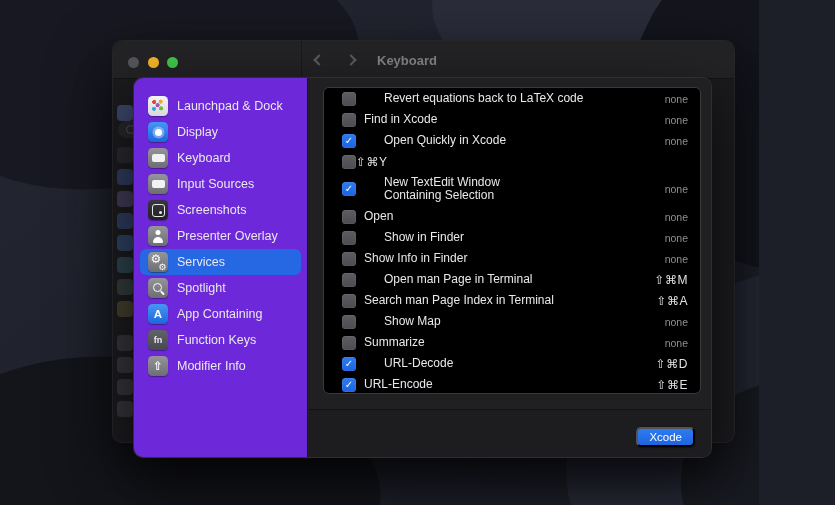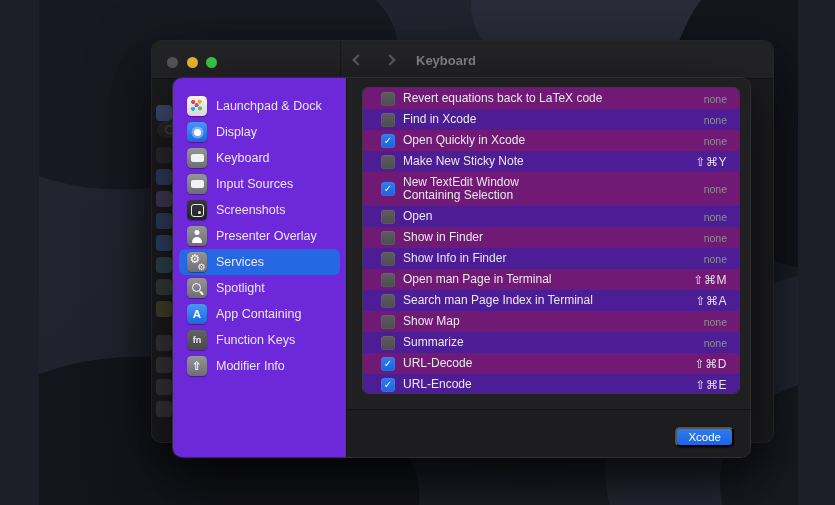--- a/index.html
+++ b/index.html
@@ -1,21 +1,21 @@
 <!DOCTYPE html>
 <html><head>
 <meta charset="utf-8">
 <style>
   * { margin:0; padding:0; box-sizing:border-box; }
   html,body { width:835px; height:505px; overflow:hidden; background:#1d1f28;
     font-family:"Liberation Sans","DejaVu Sans",sans-serif; }
 
   
   #desktop { position:relative; width:759px; height:505px; overflow:hidden;
-    background:linear-gradient(145deg,#242633 0%,#20222d 40%,#1b1d26 100%);margin-left:39px; }
+    background:linear-gradient(145deg,#242633 0%,#20222d 40%,#1b1d26 100%); }
   .wp { position:absolute; }
   .wp1 { left:-60px; top:-40px; width:420px; height:220px; background:#171821;
     transform:rotate(-12deg); border-radius:40% 60% 50% 50%; }
   .wp2 { left:430px; top:-80px; width:520px; height:230px; background:#2a2c3a;
     transform:rotate(8deg); border-radius:50%; }
   .wp3 { left:620px; top:-30px; width:330px; height:300px; background:#14151d;
     transform:rotate(25deg); border-radius:45% 55% 60% 40%; }
   .wp4 { left:-80px; top:360px; width:460px; height:260px; background:#14151b;
     transform:rotate(6deg); border-radius:50% 50% 40% 60%; }
   .wp5 { left:560px; top:280px; width:420px; height:320px; background:#262936;
@@ -113,22 +113,22 @@
   .icon-modifier-keys { background:linear-gradient(#94949a,#6d6d74); }
   .icon-modifier-keys::before { content:"⇧"; position:absolute; inset:0; display:flex; align-items:center;
     justify-content:center; color:#fff; font-size:12px; font-weight:700; }
 
   
   #sheet-content { position:absolute; left:175px; top:0; right:0; bottom:0; background:#202023;
     border-radius:0 9px 9px 0; }
   #services-panel { position:absolute; left:14px; top:9px; width:378px; height:307px;
     border:1px solid #3a3a3e; border-radius:6px; overflow:hidden; background:#232327; }
   .service-row { display:flex; align-items:center; height:21px; padding:0 12px 0 18px;
-    background:#4c1d95; }
-  .service-row.alt { background:#701a75; }
+    background:#000000; }
+  .service-row.alt { background:#000000;gap:20px; }
   .service-row.two-line { height:34px;justify-content:flex-end; }
   .checkbox { width:14px; height:14px; border-radius:3.5px; flex:none;
     background:linear-gradient(#5c5c61,#4c4c52); box-shadow:inset 0 0 0 .5px rgba(255,255,255,.12);
     display:flex; align-items:center; justify-content:center; }
   .checkbox.checked { background:linear-gradient(#2f7bf0,#1d64e0); }
   .checkbox.checked::after { content:"✓"; color:#fff; font-size:10px; font-weight:700; line-height:1; }
   .service-label { margin-left:8px; font-size:12px; color:#e9e9ec; flex:1;
     white-space:pre-line; line-height:13.5px; }
   .shortcut { font-size:12px; color:#e3e3e6; letter-spacing:.5px; }
   .shortcut.none { font-size:10.5px; color:#8f8f94; letter-spacing:0; }
@@ -248,21 +248,20 @@
             <span class="service-label">Find in Xcode</span>
             <span class="shortcut none">none</span>
           </div>
           <div class="service-row alt">
             <span class="checkbox checked"></span>
             <span class="service-label">Open Quickly in Xcode</span>
             <span class="shortcut none">none</span>
           </div>
           <div class="service-row">
             <span class="checkbox"></span>
-            <span class="service-label">Make New Sticky Note</span>
             <span class="shortcut">⇧⌘Y</span>
           </div>
           <div class="service-row alt two-line">
             <span class="checkbox checked"></span>
             <span class="service-label">New TextEdit Window
 Containing Selection</span>
             <span class="shortcut none">none</span>
           </div>
           <div class="service-row">
             <span class="checkbox"></span>

